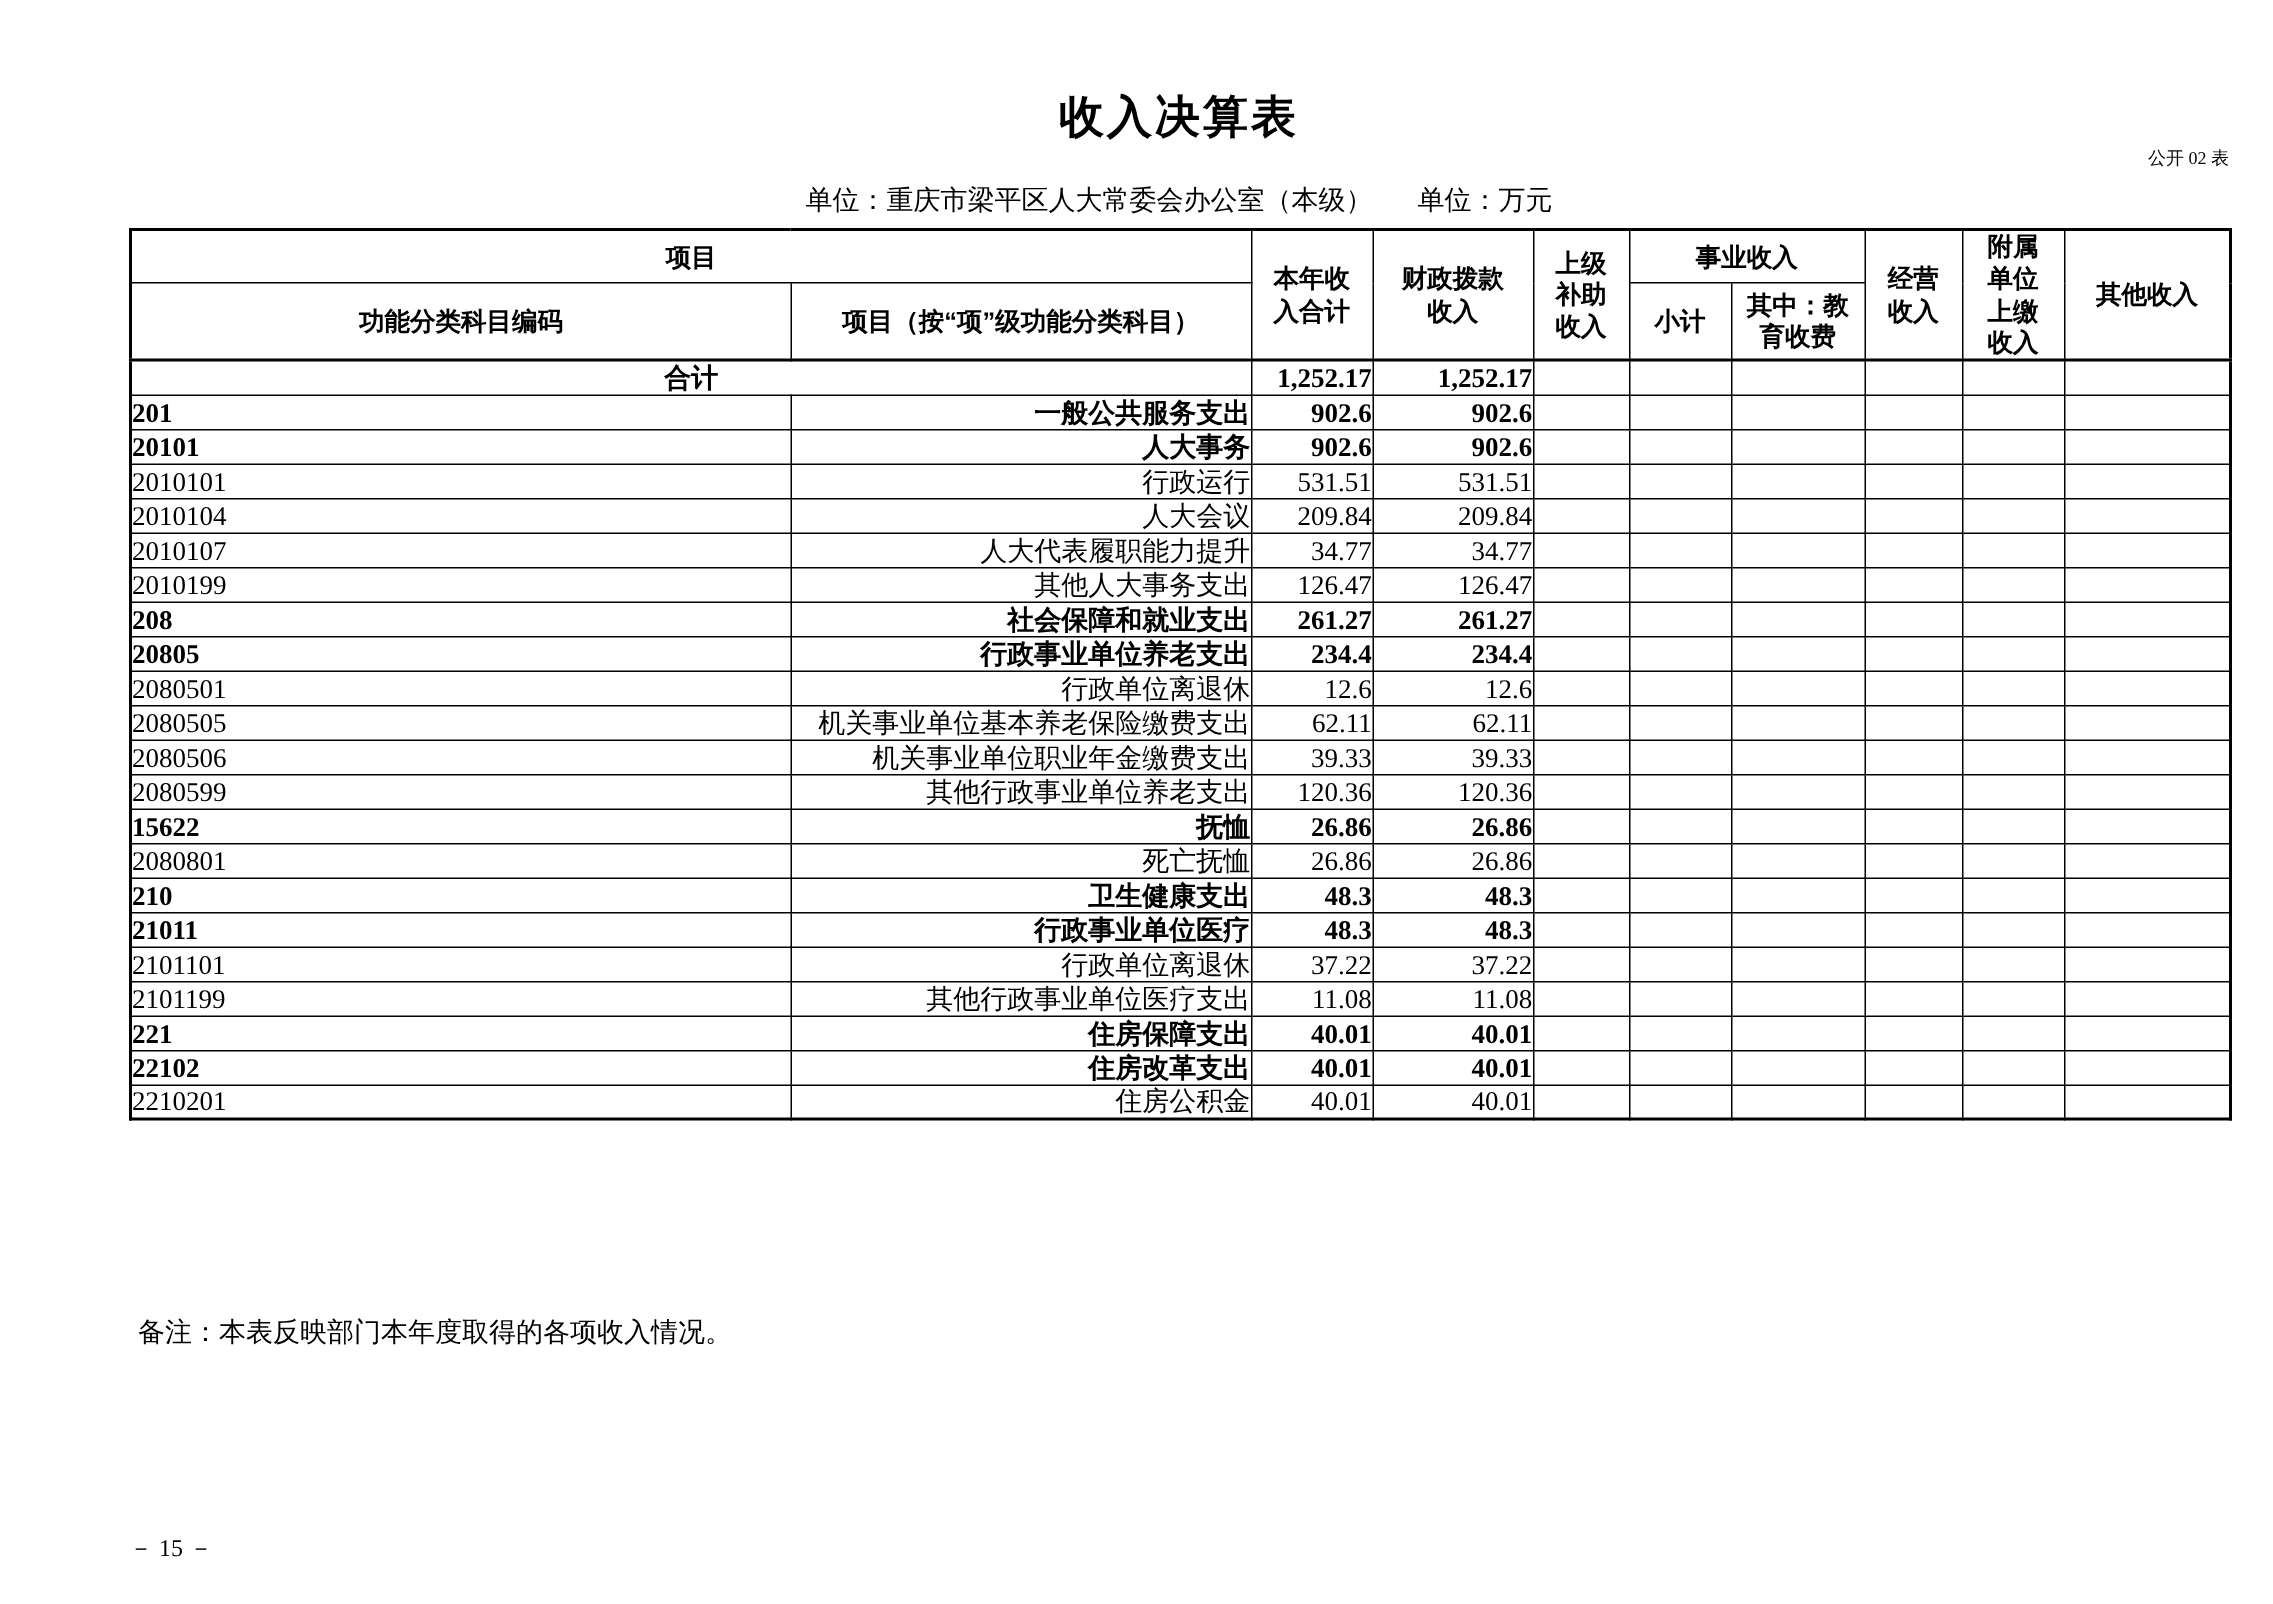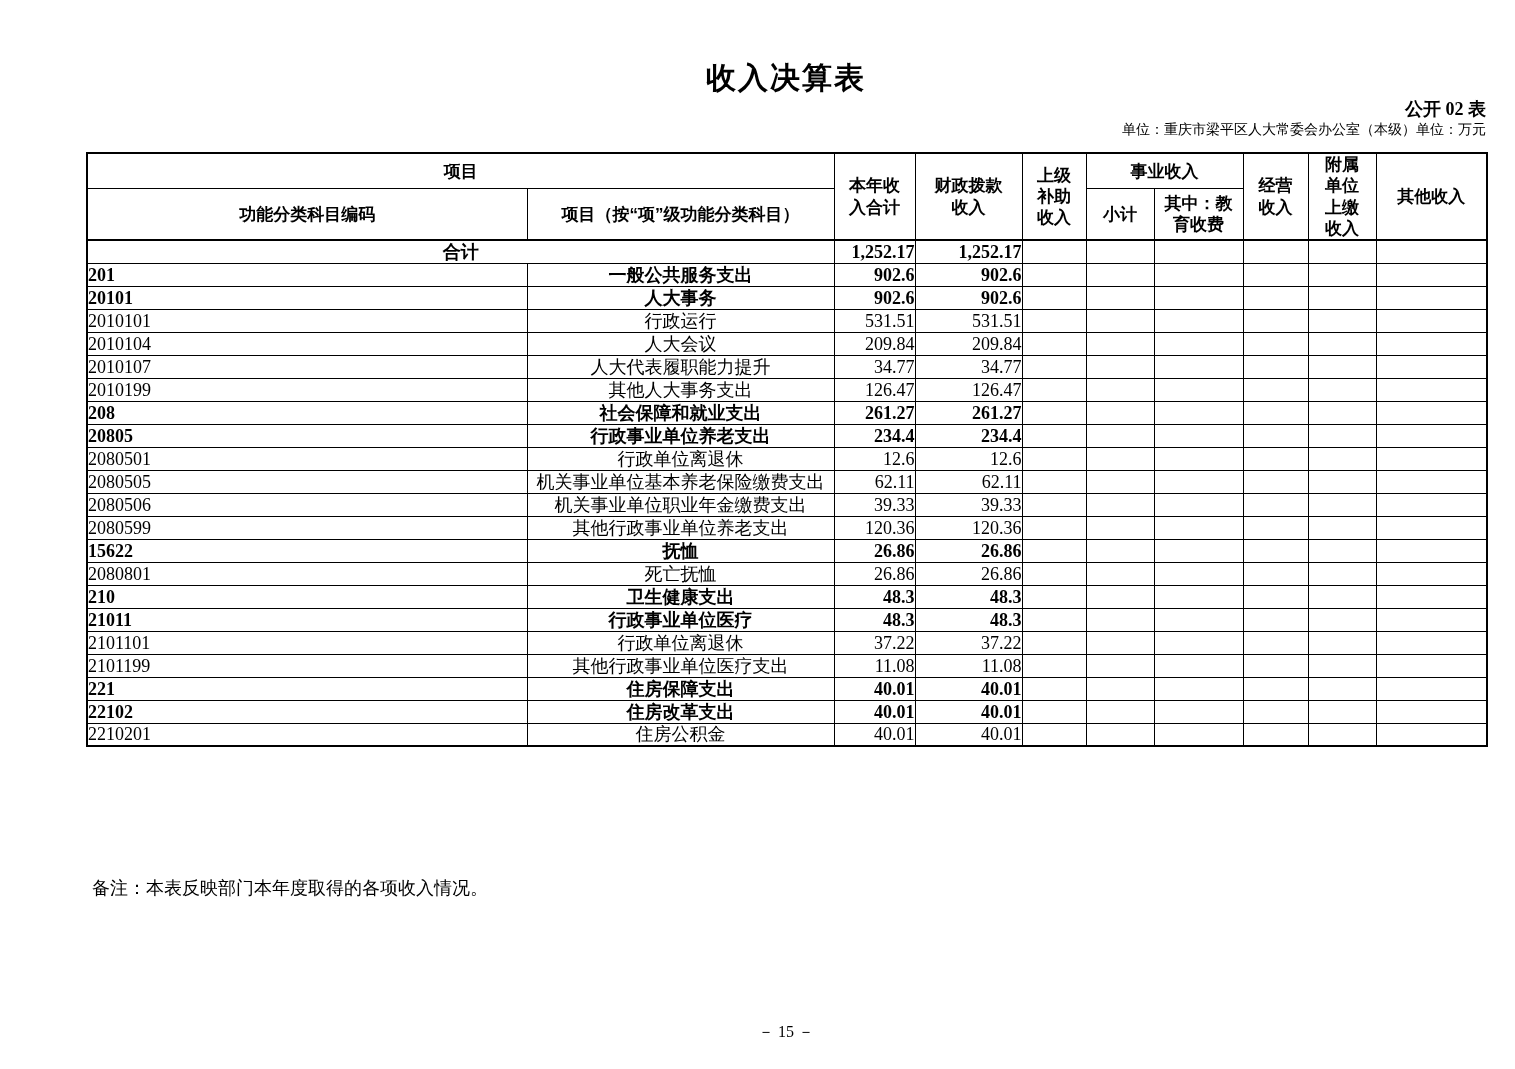--- a/index.html
+++ b/index.html
@@ -22,31 +22,31 @@
     font-weight: bold;
     font-size: 30px;
     letter-spacing: 2px;
   }
   .table-code {
     position: absolute;
     top: 97px;
     left: 86px;
     width: 1400px;
     text-align: right;
-    font-size: 18px;
-    font-weight: bold;
+    font-size: 12px;
   }
   .unit-line {
     position: absolute;
     top: 121px;
     left: 86px;
     width: 1400px;
     display: flex;
-    justify-content: flex-end;
-    font-size: 14px;
+    justify-content: center;
+    font-size: 18px;
+    gap: 30px;
   }
   table.budget {
     position: absolute;
     top: 152px;
     left: 86px;
     width: 1400px;
     border-collapse: collapse;
     table-layout: fixed;
     border: 2px solid #000;
   }
@@ -69,21 +69,21 @@
   table.budget thead { border-bottom: 2px solid #000; }
   tbody tr { height: 23px; }
   td.code-cell {
     font-size: 18px;
     text-align: left;
     padding-left: 7px;
     line-height: 1;
   }
   td.name-cell {
     font-size: 18px;
-    text-align: center;
+    text-align: right;
     padding-left: 8px;
     line-height: 1;
     white-space: nowrap;
   }
   td.num-cell {
     font-size: 18px;
     text-align: right;
     padding-right: 8px;
     line-height: 1;
     font-variant-numeric: lining-nums;
@@ -101,21 +101,21 @@
     position: absolute;
     top: 876px;
     left: 92px;
     font-size: 18px;
   }
   .page-number {
     position: absolute;
     top: 1022px;
     left: 86px;
     width: 1400px;
-    text-align: center;
+    text-align: left;
     font-size: 16px;
   }
 </style>
 </head>
 <body>
 
 <div class="page-title">收入决算表</div>
 <div class="table-code">公开 02 表</div>
 <div class="unit-line">
   <span>单位：重庆市梁平区人大常委会办公室（本级）</span>

